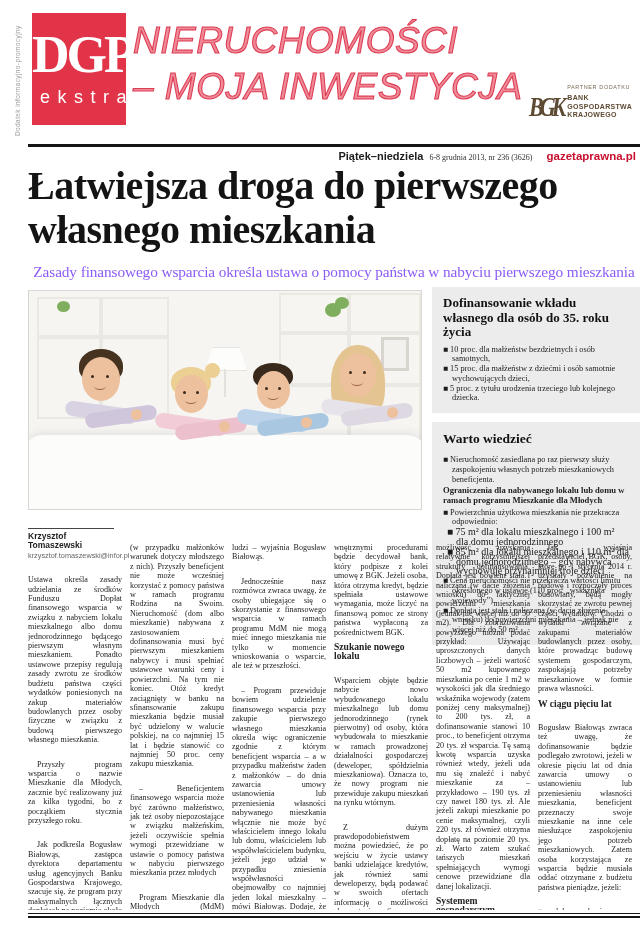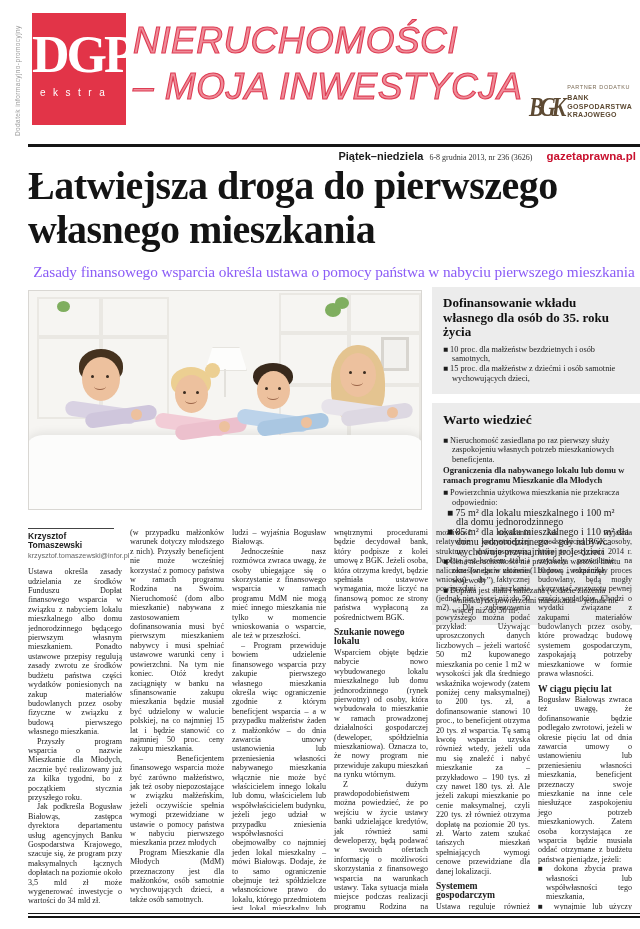--- a/index.html
+++ b/index.html
@@ -8,22 +8,22 @@
 
   
   .edge-note{position:absolute;left:14px;top:16px;height:120px;
     writing-mode:vertical-rl;transform:rotate(180deg);
     font-family:"Liberation Sans",sans-serif;font-size:6.5px;color:#9a9a9a;letter-spacing:.4px;}
 
   
   .logo-box{position:absolute;left:32px;top:13px;width:94px;height:112px;background:#e23448;}
   .logo-main{font-family:"Liberation Serif",serif;font-weight:bold;color:#fff;font-size:52px;
     letter-spacing:-3px;text-align:center;margin-top:16px;line-height:52px;}
-  .logo-sub{color:#fff;font-family:"Liberation Sans",sans-serif;font-size:10px;letter-spacing:7.5px;
-    margin-top:6px;padding-left:8px;}
+  .logo-sub{color:#fff;font-family:"Liberation Sans",sans-serif;font-size:18px;letter-spacing:7.5px;
+    text-align:center;margin-top:6px;padding-left:8px;}
   .mast-title{position:absolute;left:133px;top:18px;font-family:"Liberation Sans",sans-serif;
     font-weight:400;font-size:37px;line-height:46px;letter-spacing:.5px;
     color:#ef8b98;-webkit-text-stroke:1.1px #de3d54;white-space:nowrap;font-style:italic;}
   .partner-label{position:absolute;right:10px;top:84px;font-family:"Liberation Sans",sans-serif;
     font-size:5.5px;letter-spacing:.6px;color:#7a6a55;}
   .bgk{position:absolute;right:8px;top:94px;display:flex;align-items:flex-start;gap:5px;color:#5d4a33;}
   .bgk-mono{font-family:"Liberation Serif",serif;font-weight:bold;font-style:italic;
     font-size:22px;letter-spacing:-4px;transform:scaleY(1.25);}
   .bgk-name{font-family:"Liberation Sans",sans-serif;font-size:7px;font-weight:bold;
     line-height:8.5px;letter-spacing:.3px;}
@@ -71,21 +71,21 @@
   .b1{font-size:8.3px;line-height:9.8px;padding-left:9px;text-indent:-9px;}
   .b2{font-size:10px;line-height:9.8px;margin-left:4px;padding-left:9px;text-indent:-9px;}
 
   
   .columns{position:absolute;left:28px;top:528px;width:604px;height:382px;overflow:hidden;
     display:flex;gap:8px;}
   .col{flex:1;min-width:0;font-size:8.1px;line-height:9.4px;color:#222;}
   .author-rule{border-top:1px solid #444;width:86px;margin-bottom:3px;}
   .author-name{font-family:"Liberation Sans",sans-serif;font-weight:bold;font-size:8.5px;}
   .author-email{font-family:"Liberation Sans",sans-serif;font-size:7.3px;color:#666;margin-bottom:7px;}
-  .para,.cont,.b{text-align:justify;}
+  .para,.cont,.b{text-align:justify;margin-top:15px;}
   .para{text-indent:9px;}
   .heading{font-weight:bold;font-size:9.6px;margin:5px 0 2px;}
   .b{padding-left:8px;text-indent:-8px;}
 
   .bottom-rule{position:absolute;left:28px;top:913px;width:612px;height:2px;
     border-top:1.2px solid #151515;border-bottom:2.8px solid #151515;}
 </style>
 </head>
 <body>
 
@@ -185,20 +185,21 @@
       <div class="hand" style="left:62px;"></div>
     </div>
   </div>
 
   <div class="sidebar">
     <div class="infobox">
       <div class="ib-title">Dofinansowanie wkładu własnego dla osób do 35. roku życia</div>
       <div>
           <div class="blk b1">■ 10 proc. dla małżeństw bezdzietnych i osób samotnych,</div>
           <div class="blk b1">■ 15 proc. dla małżeństw z dziećmi i osób samotnie wychowujących dzieci,</div>
+          <div class="blk b1">■ 5 proc. z tytułu urodzenia trzeciego lub kolejnego dziecka.</div>
         </div>
     </div>
     <div class="infobox">
       <div class="ib2-title">Warto wiedzieć</div>
       <div>
           <div class="blk b1">■ Nieruchomość zasiedlana po raz pierwszy służy zaspokojeniu własnych potrzeb mieszkaniowych beneficjenta.</div>
           <div class="blk sub">Ograniczenia dla nabywanego lokalu lub domu w ramach programu Mieszkanie dla Młodych</div>
           <div class="blk b1">■ Powierzchnia użytkowa mieszkania nie przekracza odpowiednio:</div>
           <div class="blk b2">■ 75 m² dla lokalu mieszkalnego i 100 m² dla domu jednorodzinnego</div>
           <div class="blk b2">■ 85 m² dla lokalu mieszkalnego i 110 m² dla domu jednorodzinnego – gdy nabywca wychowuje przynajmniej troje dzieci</div>

